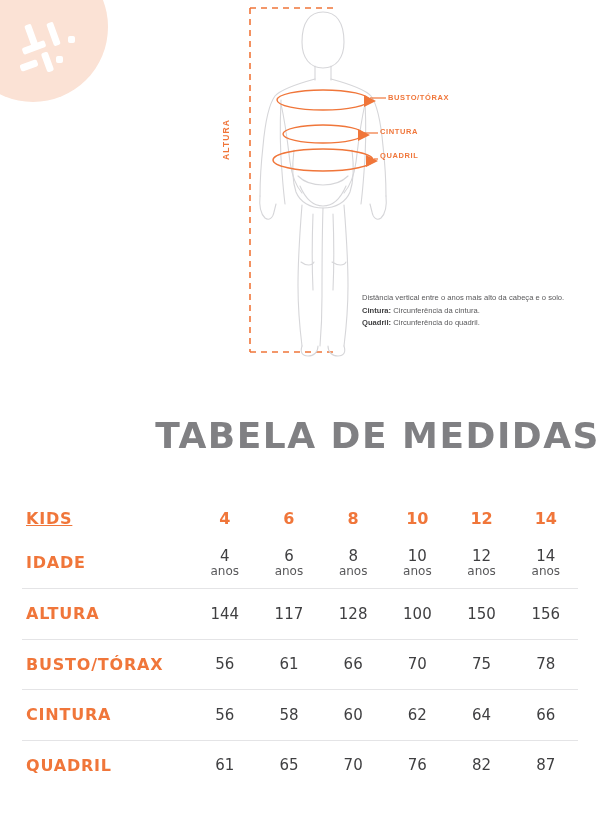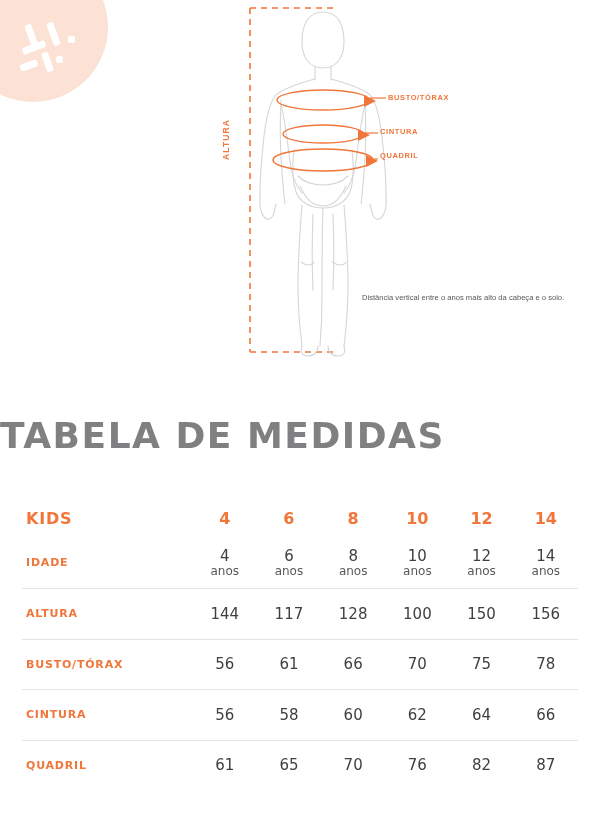--- a/index.html
+++ b/index.html
@@ -92,21 +92,21 @@
     color: #58585a;
   }
   .legend b { color: #3f3f41; }
 
   
   .title {
     position: absolute;
     left: 0;
     top: 415px;
     width: 600px;
-    text-align: left;
+    text-align: right;
     font-size: 36px;
     font-weight: bold;
     letter-spacing: 1.5px;
     color: #808083;
     font-family: "DejaVu Sans", sans-serif;
   }
 
   
   .table-wrap {
     position: absolute;
@@ -117,27 +117,27 @@
   table {
     width: 100%;
     border-collapse: collapse;
   }
   td, th { padding: 0; }
 
   .row-label {
     text-align: left;
     color: #f0763a;
     font-weight: bold;
-    font-size: 11px;
+    font-size: 16px;
     letter-spacing: 0.8px;
     width: 170px;
     padding-left: 4px;
     font-family: "DejaVu Sans", sans-serif;
   }
-  .row-label.kids { font-size: 16px; }
+  .row-label.kids { font-size: 16px; text-decoration: underline; }
 
   .cell {
     text-align: center;
     width: 64px;
     color: #3f3f41;
     font-size: 15px;
     font-family: "DejaVu Sans", sans-serif;
   }
   .head-cell {
     color: #f0763a;
@@ -238,20 +238,28 @@
 </div>
 
 <div class="altura-label">ALTURA</div>
 <div class="cal-label cal-busto">BUSTO/TÓRAX</div>
 <div class="cal-label cal-cintura">CINTURA</div>
 <div class="cal-label cal-quadril">QUADRIL</div>
 
 <div class="legend">
   <div>
     <span>Distância vertical entre o anos mais alto da cabeça e o solo.</span>
+  </div>
+  <div>
+    <b>Cintura:</b>
+    <span>Circunferência da cintura.</span>
+  </div>
+  <div>
+    <b>Quadril:</b>
+    <span>Circunferência do quadril.</span>
   </div>
 </div>
 
 <div class="title">TABELA DE MEDIDAS</div>
 
 <div class="table-wrap">
   <table>
     <tbody>
         <tr class="head-row">
       <td class="row-label kids">KIDS</td>

